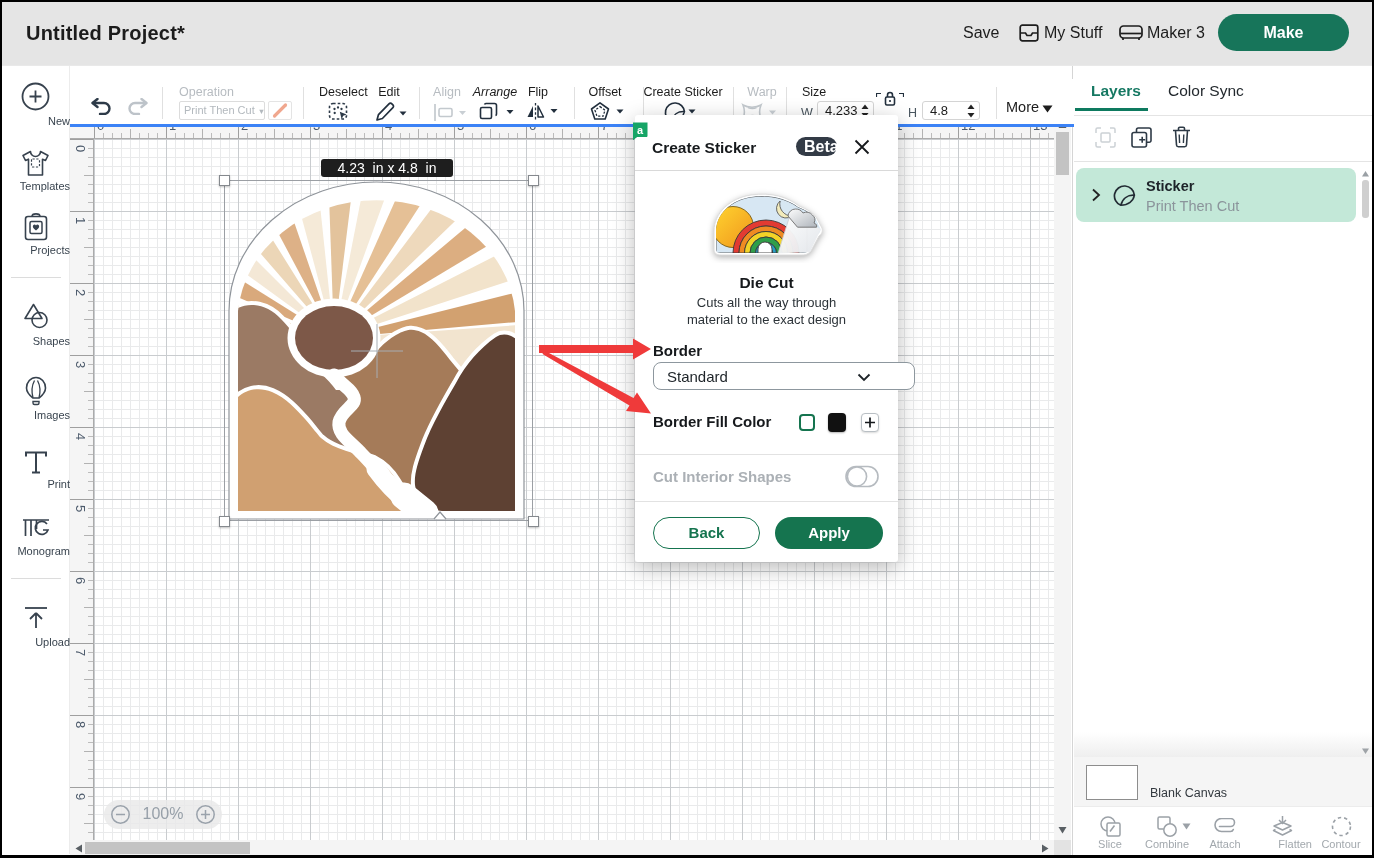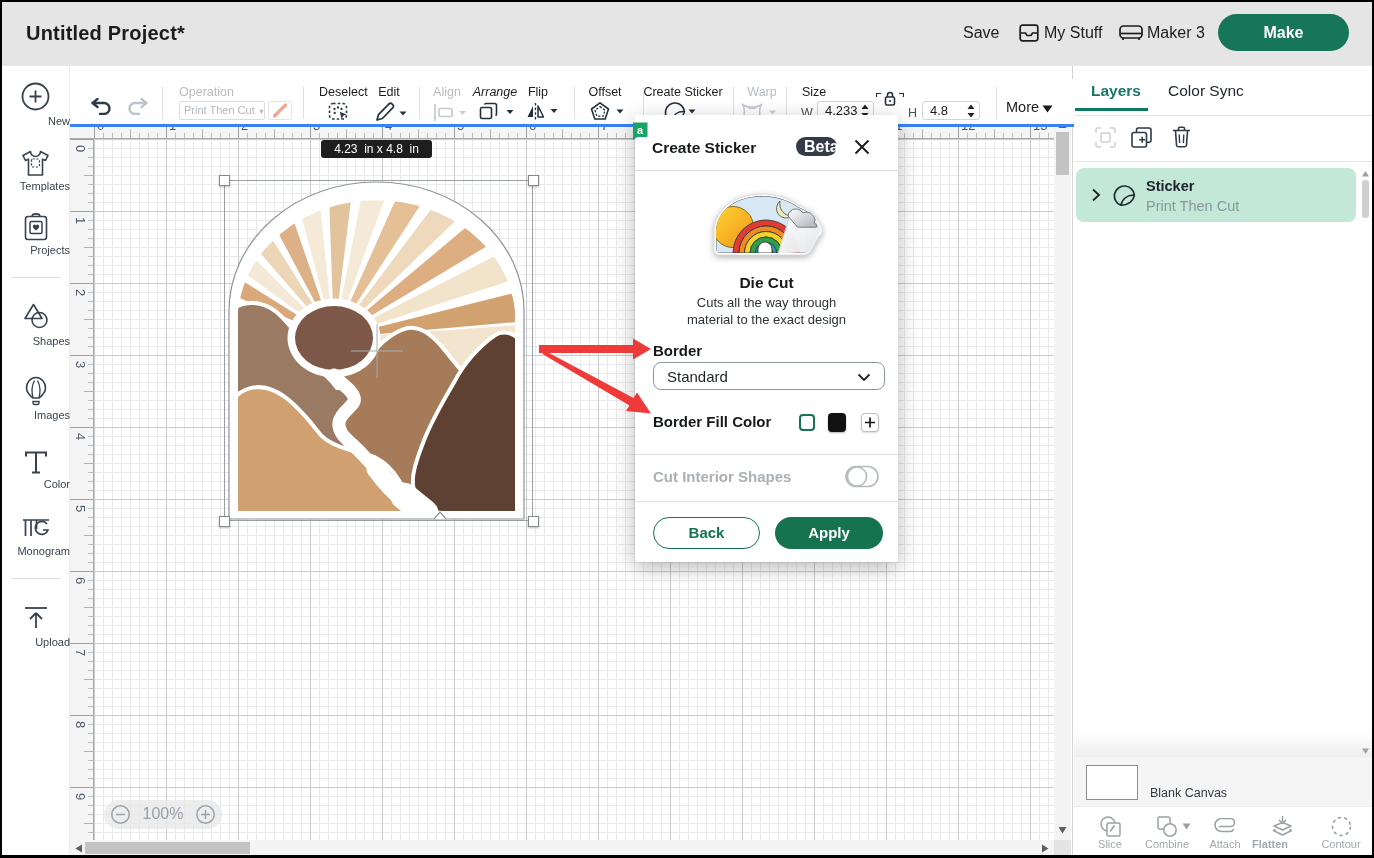--- a/index.html
+++ b/index.html
@@ -159,22 +159,22 @@
     <svg class="abs" style="left:281px;top:209px" width="52" height="54" viewBox="0 0 52 54">
       <path d="M26 0 V54 M0 27 H52" stroke="#a7adb3" stroke-width="1"></path>
     </svg>
 
     <div class="abs" style="left:154px;top:65px;width:309px;height:341px;border:1.5px solid #9b9fa4;"></div>
     <div class="abs" style="left:149px;top:60px;width:11px;height:11px;background:#fff;border:1px solid #85898e;box-shadow:0 1px 2px rgba(0,0,0,0.25);"></div>
     <div class="abs" style="left:458px;top:60px;width:11px;height:11px;background:#fff;border:1px solid #85898e;box-shadow:0 1px 2px rgba(0,0,0,0.25);"></div>
     <div class="abs" style="left:149px;top:401px;width:11px;height:11px;background:#fff;border:1px solid #85898e;box-shadow:0 1px 2px rgba(0,0,0,0.25);"></div>
     <div class="abs" style="left:458px;top:401px;width:11px;height:11px;background:#fff;border:1px solid #85898e;box-shadow:0 1px 2px rgba(0,0,0,0.25);"></div>
 
-    <div class="abs" style="left:251px;top:25px;width:111px;height:18px;background:#1e1e1e;border-radius:3px;
-         color:#fff;font-size:12px;text-align:center;line-height:18px;">4.23&nbsp; in x 4.8&nbsp; in</div>
+    <div class="abs" style="left:251px;top:44px;width:132px;height:18px;background:#1e1e1e;border-radius:3px;
+         color:#fff;font-size:14px;text-align:center;line-height:18px;">4.23&nbsp; in x 4.8&nbsp; in</div>
 
     <div class="abs" style="left:34px;top:685px;width:118px;height:29px;background:rgba(233,233,233,0.82);border-radius:15px;">
       <svg class="abs" style="left:7px;top:5px" width="19" height="19" viewBox="0 0 19 19">
         <circle cx="9.5" cy="9.5" r="8.7" fill="none" stroke="#9aa2ab" stroke-width="1.5"></circle>
         <path d="M5 9.5 H14" stroke="#9aa2ab" stroke-width="1.5"></path>
       </svg>
       <div class="abs" style="left:28px;top:5px;width:62px;text-align:center;font-size:16px;color:#97a0a9;">100%</div>
       <svg class="abs" style="left:92px;top:5px" width="19" height="19" viewBox="0 0 19 19">
         <circle cx="9.5" cy="9.5" r="8.7" fill="none" stroke="#9aa2ab" stroke-width="1.5"></circle>
         <path d="M5 9.5 H14 M9.5 5 V14" stroke="#9aa2ab" stroke-width="1.5"></path>
@@ -367,21 +367,21 @@
     <svg class="abs" style="left:22px;top:310px" width="24" height="30" viewBox="0 0 24 30">
       <path d="M12 1.5 a9.5 10.5 0 0 1 9.5 10.5 c0 5 -4 8 -6.5 10 h-6 c-2.5 -2 -6.5 -5 -6.5 -10 a9.5 10.5 0 0 1 9.5 -10.5 Z" fill="none" stroke="#37424e" stroke-width="1.6"></path>
       <path d="M9 22 C7.5 16 7.5 10 10.5 4.5 M15 22 C16.5 16 16.5 10 13.5 4.5" fill="none" stroke="#37424e" stroke-width="1.3"></path>
       <path d="M9 25.5 h6 v1.5 a1.5 1.5 0 0 1 -1.5 1.5 h-3 a1.5 1.5 0 0 1 -1.5 -1.5 Z" fill="none" stroke="#37424e" stroke-width="1.4"></path>
     </svg>
     <div class="sideitem" style="top:339px"><span class="lbl">Images</span></div>
 
     <svg class="abs" style="left:22px;top:385px" width="24" height="23" viewBox="0 0 24 23">
       <path d="M2 5.5 V1.5 H22 V5.5 M12 1.5 V21.5 M8 21.5 H16" fill="none" stroke="#37424e" stroke-width="2"></path>
     </svg>
-    <div class="sideitem" style="top:408px"><span class="lbl">Color</span></div>
+    <div class="sideitem" style="top:408px"><span class="lbl">Print</span></div>
 
     <svg class="abs" style="left:20px;top:450px" width="28" height="24" viewBox="0 0 28 24">
       <path d="M1 4 H27 M3.5 4 V20 M9 4 V20 M14.5 4 V13" fill="none" stroke="#37424e" stroke-width="1.7"></path>
       <path d="M25 8 a6.5 6.5 0 1 0 1 6 h-5" fill="none" stroke="#37424e" stroke-width="1.7"></path>
     </svg>
     <div class="sideitem" style="top:475px"><span class="lbl">Monogram</span></div>
     <div class="sidesep" style="top:512px"></div>
 
     <svg class="abs" style="left:21px;top:540px" width="26" height="24" viewBox="0 0 26 24">
       <path d="M2 2 H24" stroke="#37424e" stroke-width="1.8"></path>
@@ -458,21 +458,21 @@
       <svg class="abs" style="left:140px;top:11px" width="23" height="17" viewBox="0 0 23 17">
         <path d="M5.5 8.5 h11 a4 4 0 0 0 0 -8 h-9 a6.5 6.5 0 0 0 0 13 h9 a3 3 0 0 0 2.8 -2" fill="none" stroke="#9ba1a7" stroke-width="1.6" stroke-linecap="round"></path>
       </svg>
       <div class="abs" style="left:121px;top:31px;width:60px;text-align:center;font-size:11px;color:#a2a8ad;">Attach</div>
 
       <svg class="abs" style="left:198px;top:8px" width="21" height="23" viewBox="0 0 21 23">
         <path d="M10.5 1 V8 M7 5 L10.5 8.5 L14 5" fill="none" stroke="#9ba1a7" stroke-width="1.5"></path>
         <path d="M2 11 L10.5 7.5 L19 11 L10.5 15 Z" fill="none" stroke="#9ba1a7" stroke-width="1.5" stroke-linejoin="round"></path>
         <path d="M3.5 14.5 L1.5 15.5 L10.5 20 L19.5 15.5 L17.5 14.5" fill="none" stroke="#9ba1a7" stroke-width="1.5" stroke-linejoin="round"></path>
       </svg>
-      <div class="abs" style="left:178px;top:31px;width:60px;text-align:left;font-size:11px;color:#a2a8ad;font-weight:bold;">Flatten</div>
+      <div class="abs" style="left:178px;top:31px;width:60px;text-align:right;font-size:11px;color:#a2a8ad;">Flatten</div>
 
       <svg class="abs" style="left:257px;top:9px" width="21" height="21" viewBox="0 0 21 21">
         <circle cx="10.5" cy="10.5" r="9" fill="none" stroke="#9ba1a7" stroke-width="1.6" stroke-dasharray="3.4 3"></circle>
       </svg>
       <div class="abs" style="left:237px;top:31px;width:60px;text-align:center;font-size:11px;color:#a2a8ad;">Contour</div>
     </div>
   </div>
 
   <div id="dlg" class="abs">
 
@@ -524,21 +524,21 @@
         <path d="M52 66 L52 62 A7 7 0 0 1 66 62 L66 66 Z" fill="#fff" stroke="#3a3a3a" stroke-width="0.9"></path>
         <path d="M80 12 A9.5 9.5 0 0 0 80 31 A12 12 0 0 1 80 12 Z" fill="#f3ecbc" stroke="#555" stroke-width="0.8" transform="rotate(-38 80 21.5)"></path>
       </g>
       <path d="M84 28 L115 42 L104 65 L72 66.5 Z" fill="url(#peelgr)" opacity="0.97"></path>
       <path d="M84 28 L72 66.5" stroke="#c9cdd2" stroke-width="0.8"></path>
       <path d="M82 29 a7.5 7.5 0 0 1 7.5 -7 a8.5 8.5 0 0 1 7.5 4 a7.5 7.5 0 0 1 9.5 2 a6.5 6.5 0 0 1 1.5 8 c2.5 1 3.2 2.5 2.5 4.2 l-19 0 Z" fill="url(#cloudgr)" stroke="#6e6e6e" stroke-width="0.9"></path>
     </svg>
     <div class="abs" style="left:0;top:159px;width:263px;text-align:center;font-size:15.5px;font-weight:700;color:#16191c;">Die Cut</div>
     <div class="abs" style="left:0;top:180px;width:263px;text-align:center;font-size:13px;color:#2c3338;line-height:16.5px;">Cuts all the way through<br>material to the exact design</div>
     <div class="abs" style="left:18px;top:227px;font-size:15px;font-weight:700;color:#16191c;">Border</div>
-    <div class="abs" style="left:18px;top:247px;width:232px;height:28px;border:1.3px solid #8d979e;border-radius:8px;background:#fff;">
+    <div class="abs" style="left:18px;top:247px;width:262px;height:28px;border:1.3px solid #8d979e;border-radius:8px;background:#fff;">
       <div class="abs" style="left:13px;top:5px;font-size:15px;color:#1d2328;">Standard</div>
       <svg class="abs" style="left:203px;top:10px" width="14" height="9" viewBox="0 0 14 9">
         <path d="M1.5 1.5 L7 7 L12.5 1.5" fill="none" stroke="#1d2328" stroke-width="1.8"></path>
       </svg>
     </div>
     <div class="abs" style="left:18px;top:298px;font-size:15px;font-weight:700;color:#16191c;">Border Fill Color</div>
     <div class="abs" style="left:164px;top:299px;width:16px;height:17px;background:#fff;border:2px solid #15744f;border-radius:4px;"></div>
     <div class="abs" style="left:193px;top:298px;width:18px;height:19px;background:#111;border-radius:4px;box-shadow:0 1px 2px rgba(0,0,0,0.3);"></div>
     <div class="abs" style="left:226px;top:298px;width:18px;height:19px;background:#fff;border:1px solid #b9bfc4;border-radius:4px;box-shadow:0 1px 2px rgba(0,0,0,0.15);">
       <svg width="16" height="17" viewBox="0 0 16 17">

